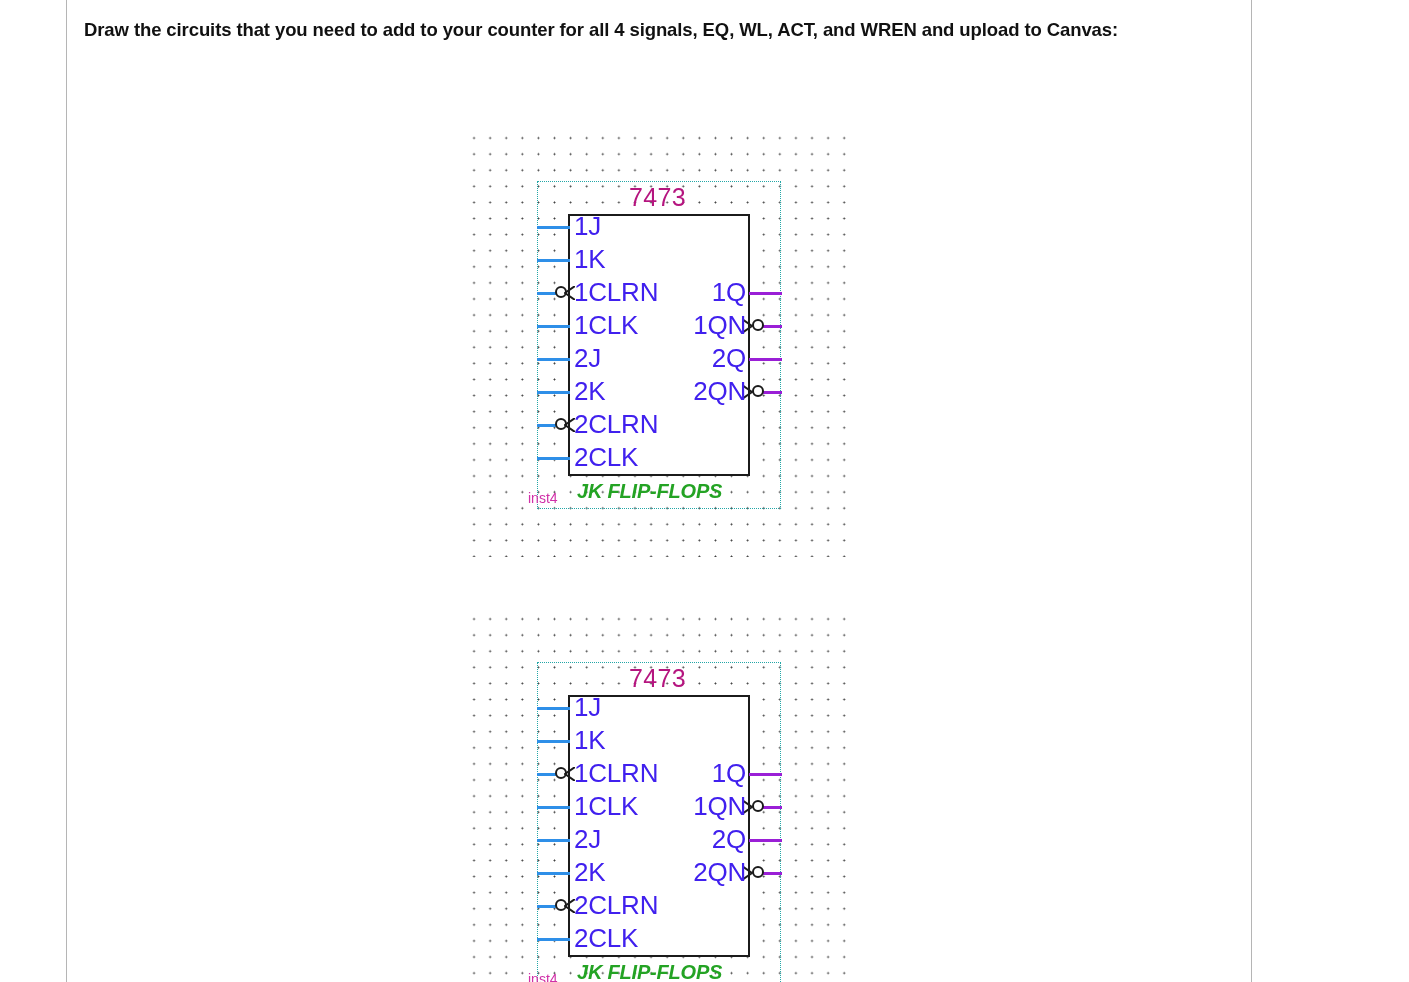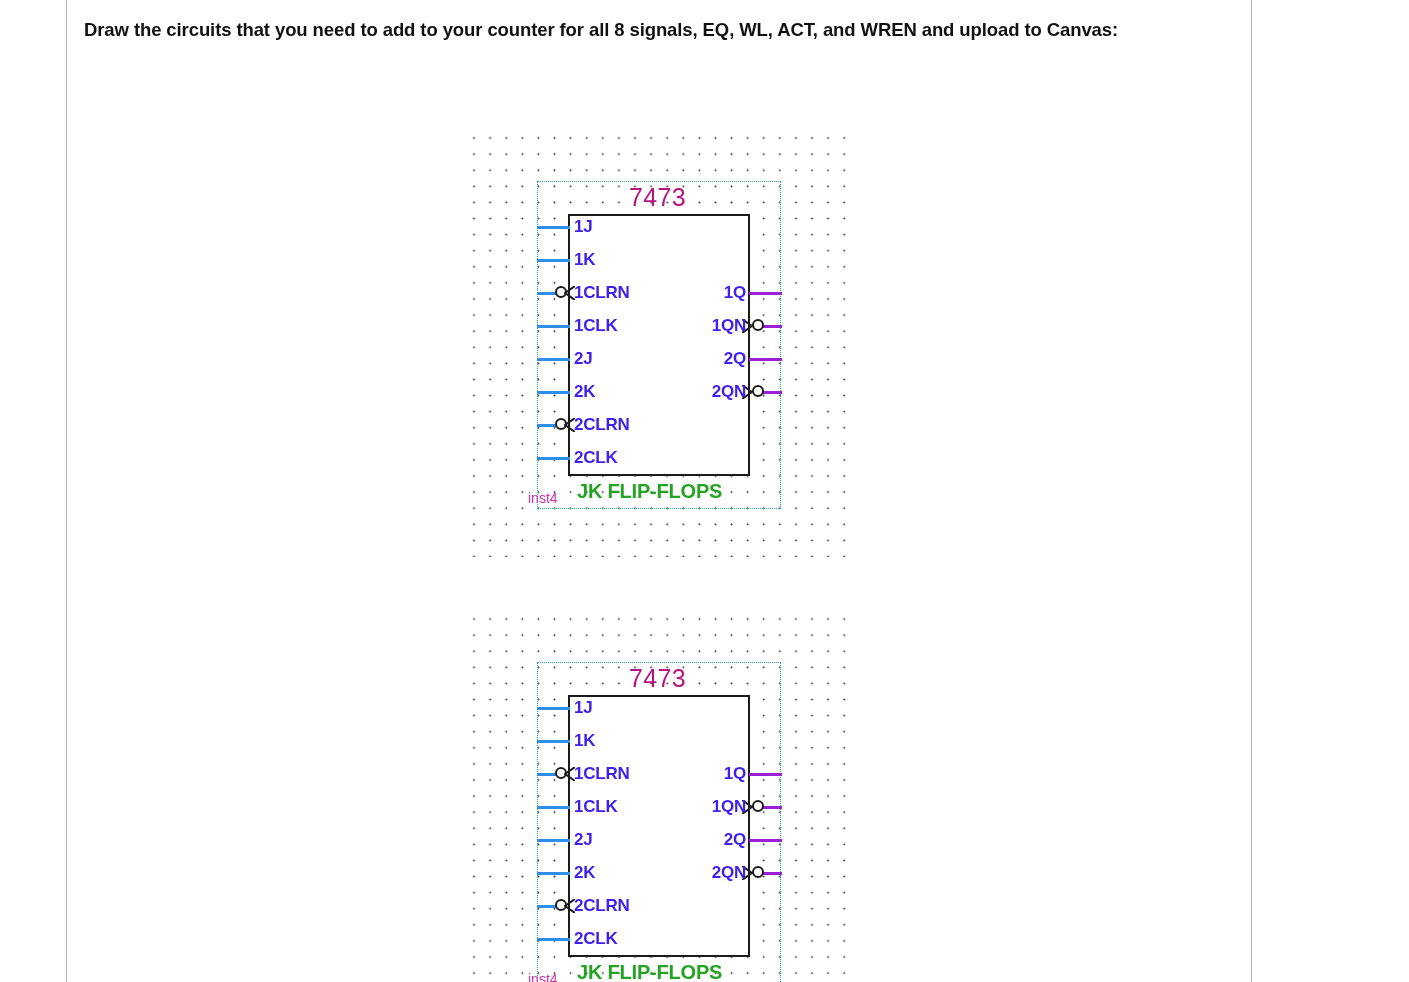--- a/index.html
+++ b/index.html
@@ -120,22 +120,22 @@
     height: 2.6px;
     background: #9a1fd6;
     left: 285px;
     width: 33px;
   }
   .pin-out-wire.bubbled { left: 299px; width: 19px; }
 
   
   .pin-label {
     position: absolute;
-    font-size: 17px;
-    font-weight: bold;
+    font-size: 26px;
+    font-weight: normal;
     color: #4020ee;
     white-space: nowrap;
     letter-spacing: -0.2px;
     line-height: 19px;
   }
   .pin-label.left  { left: 110px; }
   .pin-label.right { right: 104px; text-align: left; }
   #schematic-1 .pin-label.right, #schematic-2 .pin-label.right {
     left: auto; right: 105px;
   }
@@ -143,39 +143,40 @@
   
   .dev-name {
     position: absolute;
     font-size: 20px;
     font-weight: bold;
     color: #24a324;
     left: 113px;
     top: 352px;
     white-space: nowrap;
     letter-spacing: -0.2px;
+    font-style: italic;
   }
   
   .inst-name {
     position: absolute;
     font-size: 14px;
     font-weight: normal;
     color: #d030a8;
     left: 64px;
     top: 362px;
     white-space: nowrap;
   }
 </style>
 </head>
 <body>
 
 <div class="col-border-left"></div>
 <div class="col-border-right"></div>
 
-<div class="prompt">Draw the circuits that you need to add to your counter for all 8 signals, EQ, WL, ACT, and WREN and upload to Canvas:</div>
+<div class="prompt">Draw the circuits that you need to add to your counter for all 4 signals, EQ, WL, ACT, and WREN and upload to Canvas:</div>
 
 <div class="schematic" id="schematic-1">
     <div class="sel-box"></div>
     <div class="sym-title">7473</div>
     <div class="ic-body"></div>
     <div class="pin-in-wire" style="top: 98px;"></div>
     <div class="pin-label left" style="top: 89px;">1J</div>
     <div class="pin-in-wire" style="top: 131px;"></div>
     <div class="pin-label left" style="top: 122px;">1K</div>
     <div class="pin-in-wire bubbled" style="top: 164px;"></div>

